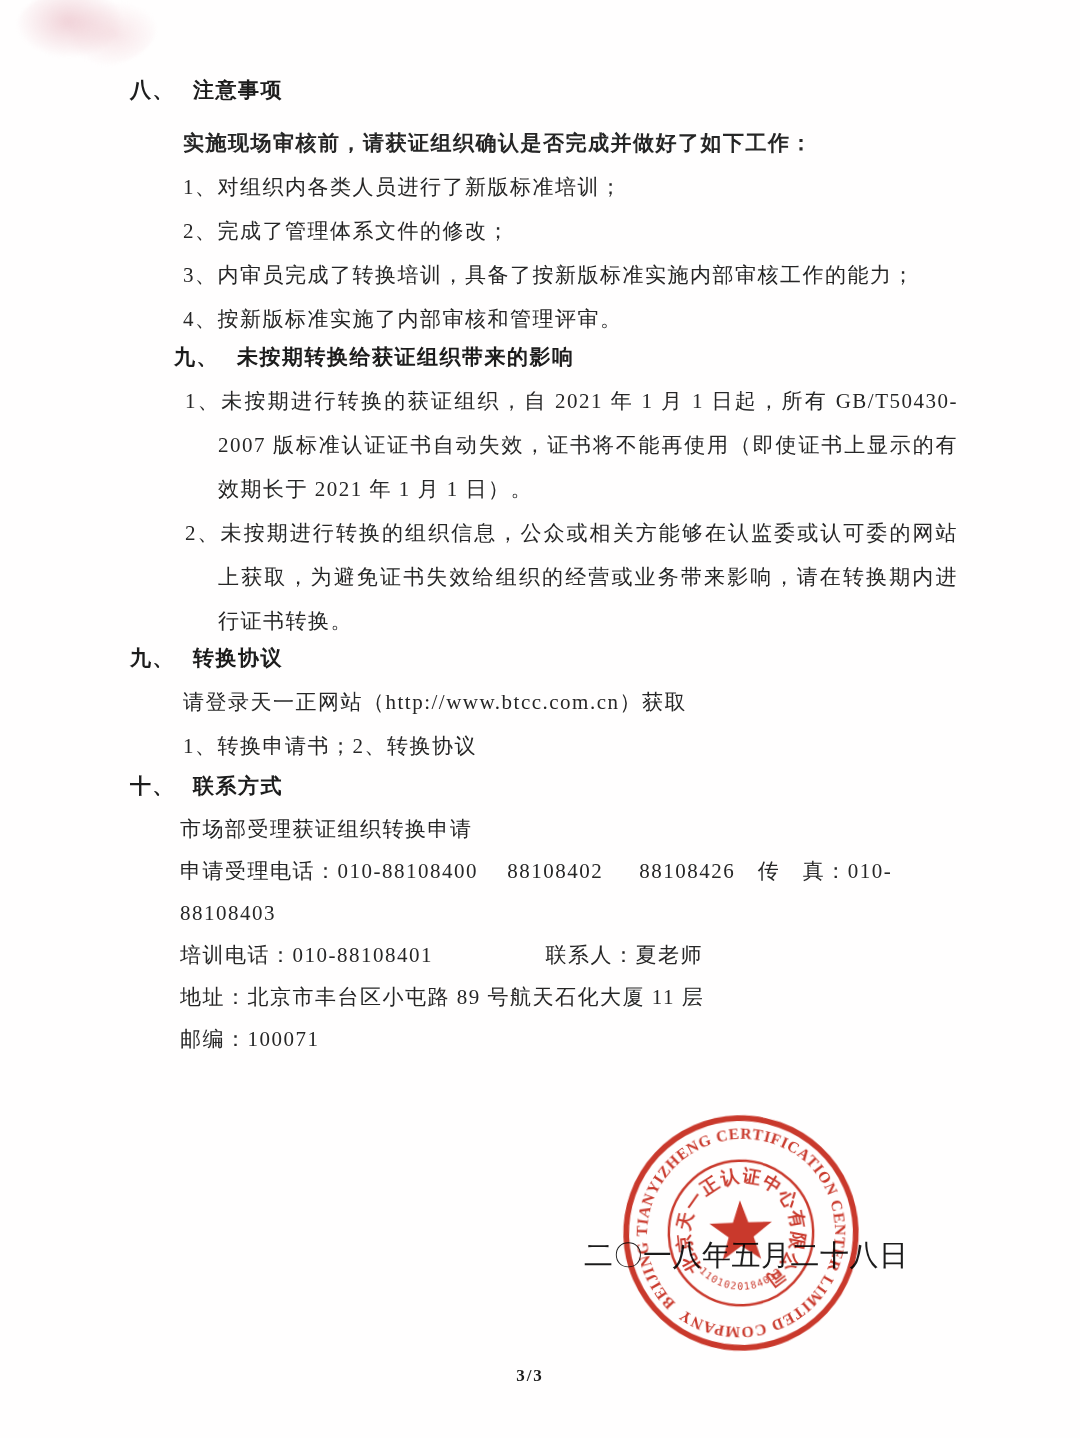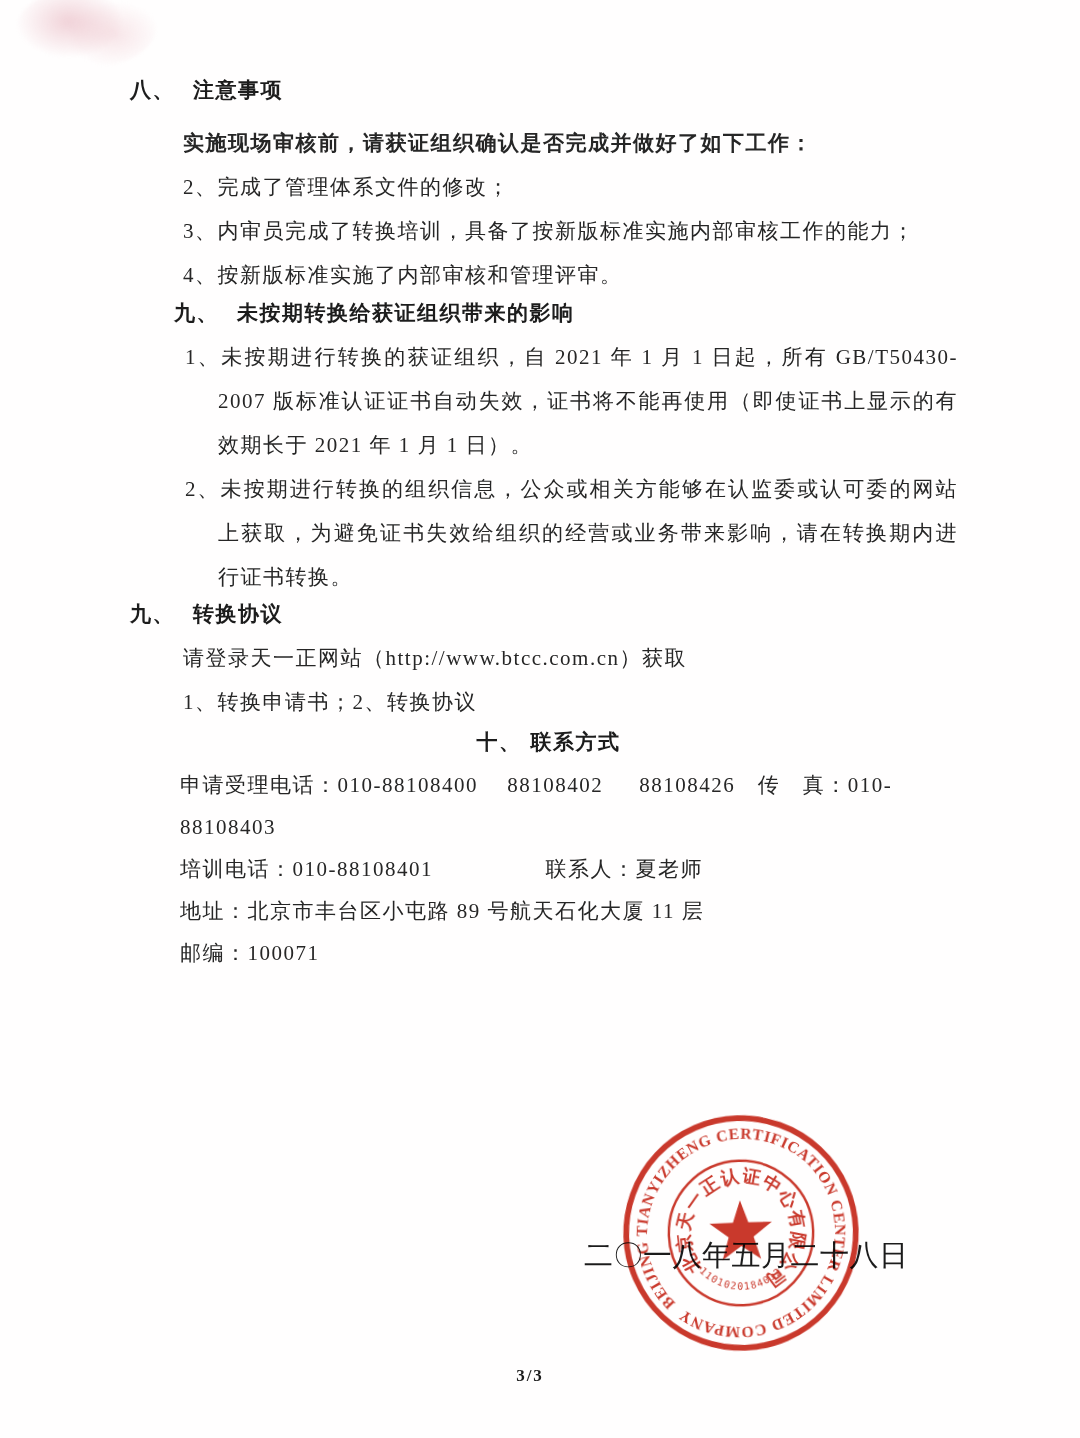--- a/index.html
+++ b/index.html
@@ -25,21 +25,21 @@
   .sec-head { font-weight:700; color:#1c1c1c; }
   .sec-num  { display:inline-block; width:63px; }
   p { margin:0; }
   .line   { margin-left:53px; }
   .hang   { padding-left:88px; text-indent:-33px; text-align:justify; }
   .pre    { white-space:pre-wrap; }
   .contact-line { margin-left:50px; line-height:42px; }
   .mt9  { margin-top:9px;font-weight:bold; }
   .mtn6 { margin-top:-6px;margin-left:44px; }
   .mtn7 { margin-top:-7px; }
-  .mtn4 { margin-top:-4px;text-align:center; }
+  .mtn4 { margin-top:-4px; }
 
   .stamp {
     position:absolute; left:618px; top:1110px; width:246px; height:246px;
     mix-blend-mode:multiply; opacity:.92; filter:blur(.3px);
     transform:rotate(-2deg); z-index:2;
   }
   .stamp-en  { font-family:"Liberation Serif",serif; font-size:19px; font-weight:700; letter-spacing:1px;  fill:#c5281a; }
   .stamp-cn  { font-family:"Liberation Serif","DejaVu Serif",serif; font-size:22px; font-weight:700; letter-spacing:2px; fill:#c5281a; }
   .stamp-num { font-family:"DejaVu Sans Mono",monospace; font-size:12px; letter-spacing:1.5px; fill:#c5281a; }
 
@@ -58,33 +58,35 @@
 <body>
 
 <div class="page">
 
   <div class="smudge"></div>
 
   <div class="doc">
 
     <p class="sec-head"><span class="sec-num">八、</span><span>注意事项</span></p>
     <p class="line mt9">实施现场审核前，请获证组织确认是否完成并做好了如下工作：</p>
+    <p class="line">1、对组织内各类人员进行了新版标准培训；</p>
     <p class="line">2、完成了管理体系文件的修改；</p>
     <p class="line">3、内审员完成了转换培训，具备了按新版标准实施内部审核工作的能力；</p>
     <p class="line">4、按新版标准实施了内部审核和管理评审。</p>
 
     <p class="sec-head mtn6"><span class="sec-num">九、</span><span>未按期转换给获证组织带来的影响</span></p>
     <p class="hang">1、未按期进行转换的获证组织，自 2021 年 1 月 1 日起，所有 GB/T50430-2007 版标准认证证书自动失效，证书将不能再使用（即使证书上显示的有效期长于 2021 年 1 月 1 日）。</p>
     <p class="hang">2、未按期进行转换的组织信息，公众或相关方能够在认监委或认可委的网站上获取，为避免证书失效给组织的经营或业务带来影响，请在转换期内进行证书转换。</p>
 
     <p class="sec-head mtn7"><span class="sec-num">九、</span><span>转换协议</span></p>
     <p class="line">请登录天一正网站（http://www.btcc.com.cn）获取</p>
     <p class="line">1、转换申请书；2、转换协议</p>
 
     <p class="sec-head mtn4"><span class="sec-num">十、</span><span>联系方式</span></p>
+    <p class="contact-line">市场部受理获证组织转换申请</p>
     <p class="contact-line pre">申请受理电话：010-88108400　 88108402 　 88108426　传　真：010-88108403</p>
     <p class="contact-line pre">培训电话：010-88108401　　　　　联系人：夏老师</p>
     <p class="contact-line">地址：北京市丰台区小屯路 89 号航天石化大厦 11 层</p>
     <p class="contact-line">邮编：100071</p>
   </div>
 
   <svg class="stamp" viewBox="0 0 300 300" aria-hidden="true">
     <defs>
       <path id="ring-en" d="M 67.3 232.7 A 117 117 0 0 1 232.7 67.3 A 117 117 0 0 1 67.3 232.7" fill="none"></path>
       <path id="ring-cn" d="M 101 191.1 A 64 64 0 0 1 199 108.9 A 64 64 0 0 1 101 191.1" fill="none"></path>

